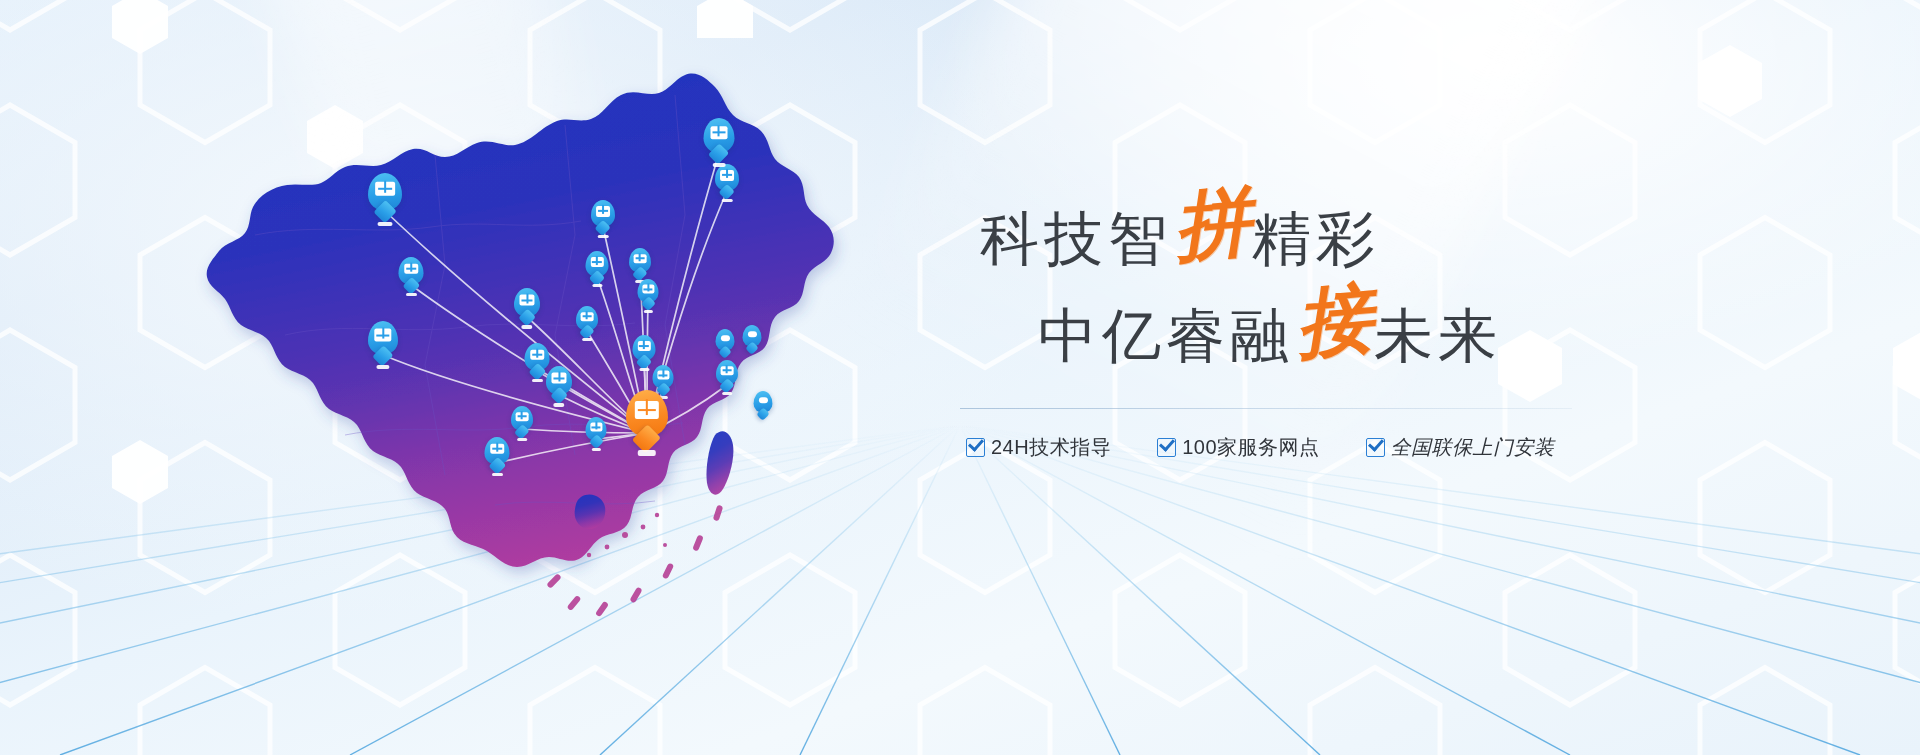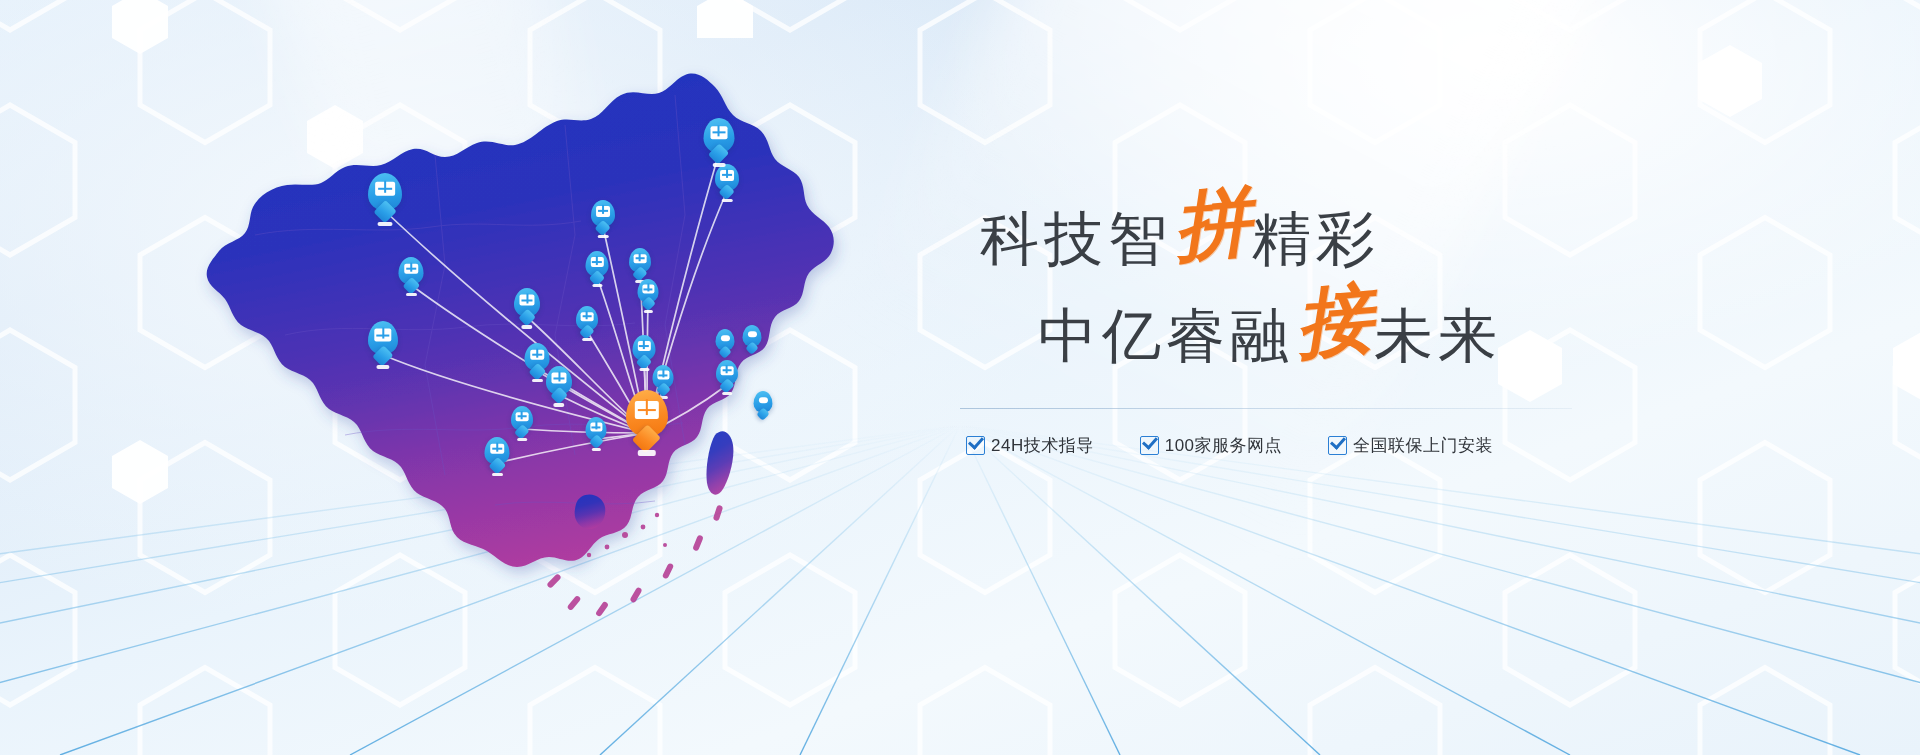--- a/index.html
+++ b/index.html
@@ -85,31 +85,31 @@
     font-family:"DejaVu Serif","Liberation Serif",serif;
     display:inline-block;transform:translateY(-9px) rotate(-5deg);
     margin:0 2px;text-shadow:1px 1px 0 rgba(242,118,27,.35);
   }
   .rule{
     margin:36px 0 0 0;height:1px;width:612px;
     background:linear-gradient(90deg,rgba(150,180,210,.75),rgba(150,180,210,.15));
   }
   .feats{display:flex;align-items:center;margin-top:25px;padding-left:6px;}
   .feat{display:flex;align-items:center;margin-right:46px;white-space:nowrap;}
-  .feat:last-child{margin-right:0;}
+  .feat:last-child{margin-right:0;font-style:italic;}
   .chk{
     width:17px;height:17px;flex:0 0 17px;margin-right:6px;
     border:1.5px solid #2b7fd4;border-radius:2px;position:relative;background:transparent;
   }
   .chk:after{
     content:"";position:absolute;left:2px;top:0px;
     width:11px;height:6px;border-left:3px solid #1f6fc4;border-bottom:3px solid #1f6fc4;
     transform:rotate(-48deg);
   }
-  .feat span{color:#30343a;font-size:17px;letter-spacing:.5px;}
+  .feat span{color:#30343a;font-size:20px;letter-spacing:.5px;}
 </style>
 </head>
 <body>
 
 <div class="banner">
 
   <div class="hexlayer">
     <svg viewBox="0 0 1920 755" xmlns="http://www.w3.org/2000/svg" aria-hidden="true">
       <defs>
         <g id="hexcell">

